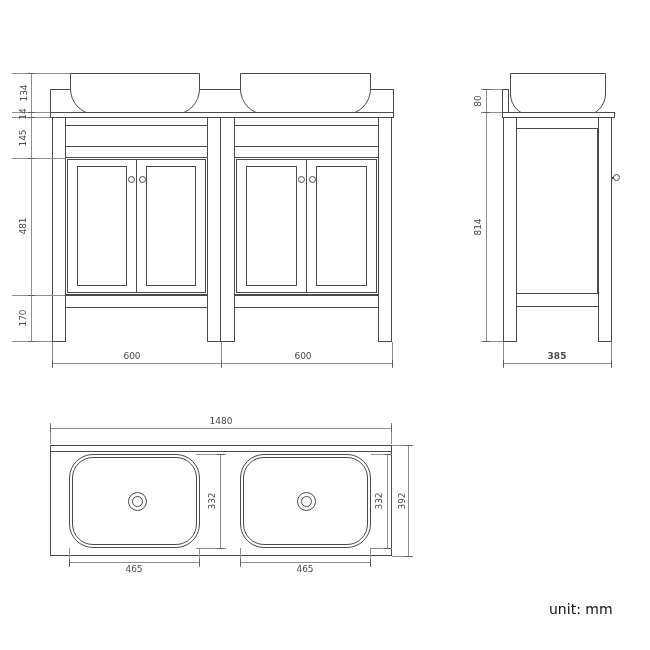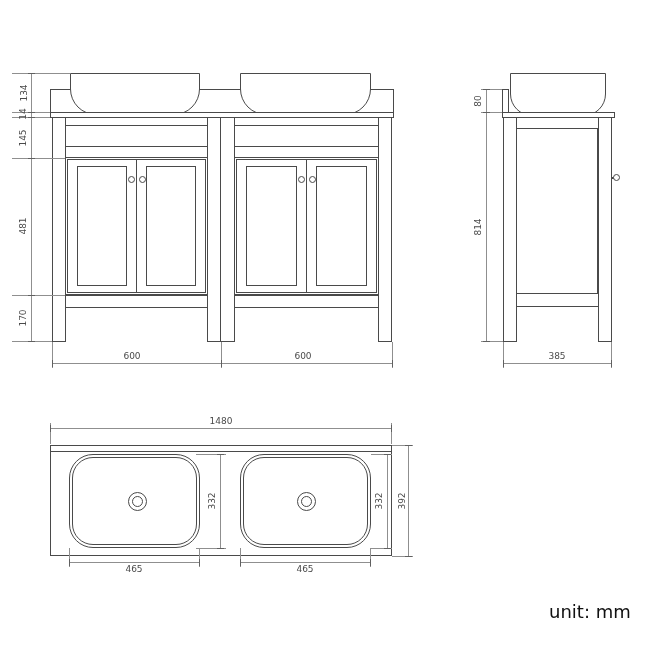--- a/index.html
+++ b/index.html
@@ -17,21 +17,21 @@
   .dln-h { position:absolute; height:1px; background:#8f8f8f; }
   .dln-v { position:absolute; width:1px; background:#8f8f8f; }
   .tick-v { position:absolute; width:1px; height:7px; background:#606060; }
   .tick-h { position:absolute; width:7px; height:1px; background:#606060; }
   .dim-label {
     position:absolute; font-size:9px; line-height:1; color:#4a4a4a;
     white-space:nowrap; transform:translate(-50%,-50%);
   }
   .rot { transform:translate(-50%,-50%) rotate(-90deg); }
   .unit-note {
-    position:absolute; left:549px; top:601px; font-size:18px; color:#111111;
+    position:absolute; left:549px; top:601px; font-size:14px; color:#111111;
     white-space:nowrap;
   }
 </style>
 </head>
 <body>
 
 <div id="canvas">
 
   <div>
 
@@ -120,21 +120,21 @@
     <div class="tick-h" style="left:483px; top:112px;"></div>
     <div class="tick-h" style="left:483px; top:341px;"></div>
     <span class="dim-label rot" style="left:478px; top:101px;">80</span>
     <span class="dim-label rot" style="left:478px; top:227px;">814</span>
 
     <div class="dln-v" style="left:503px; top:342px; height:26px;"></div>
     <div class="dln-v" style="left:611px; top:342px; height:26px;"></div>
     <div class="dln-h" style="left:503px; top:363px; width:108px;"></div>
     <div class="tick-v" style="left:503px; top:360px;"></div>
     <div class="tick-v" style="left:611px; top:360px;"></div>
-    <span class="dim-label" style="left:557px; top:356px;">385</span>
+    <span class="dim-label" style="left:557px; top:356px;font-weight:bold;">385</span>
   </div>
 
   <div>
 
     <div class="box open" style="left:50px; top:445px; width:342px; height:111px;"></div>
     <div class="ln" style="left:50px; top:451px; width:342px; height:1px;"></div>
 
     <div class="box open" style="left:69px; top:454px; width:131px; height:94px; border-radius:24px;"></div>
     <div class="box open" style="left:72px; top:457px; width:125px; height:88px; border-radius:21px;"></div>
     <div class="circle" style="left:128px; top:492px; width:19px; height:19px; background:transparent;"></div>

